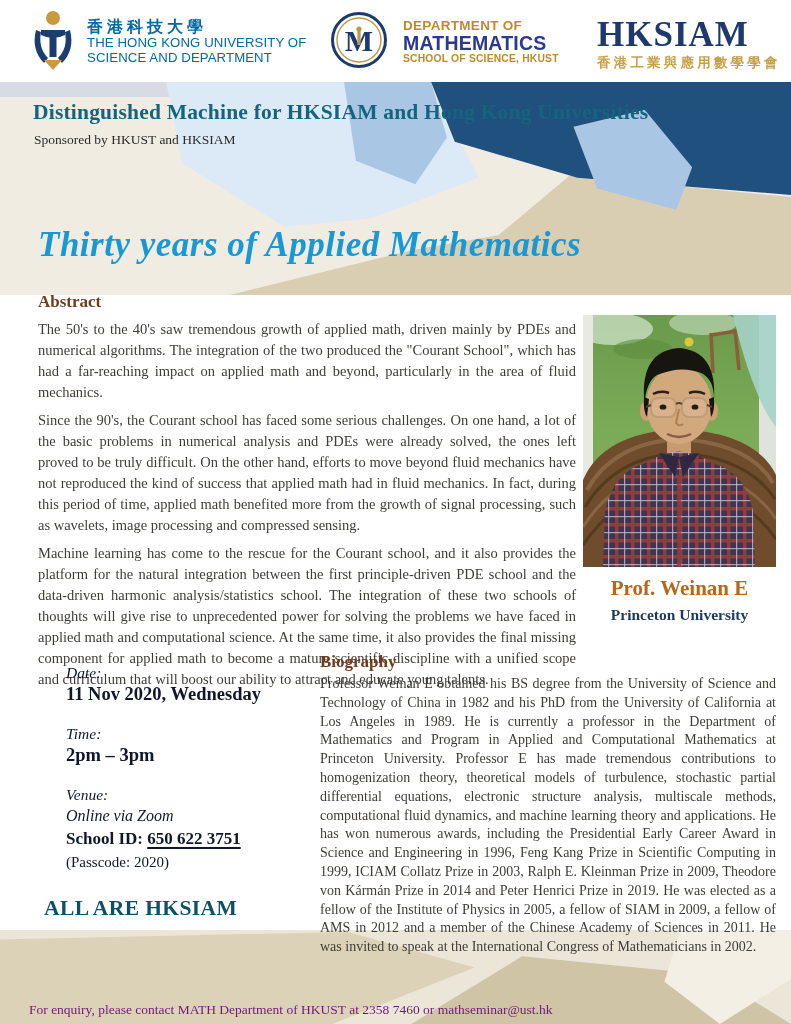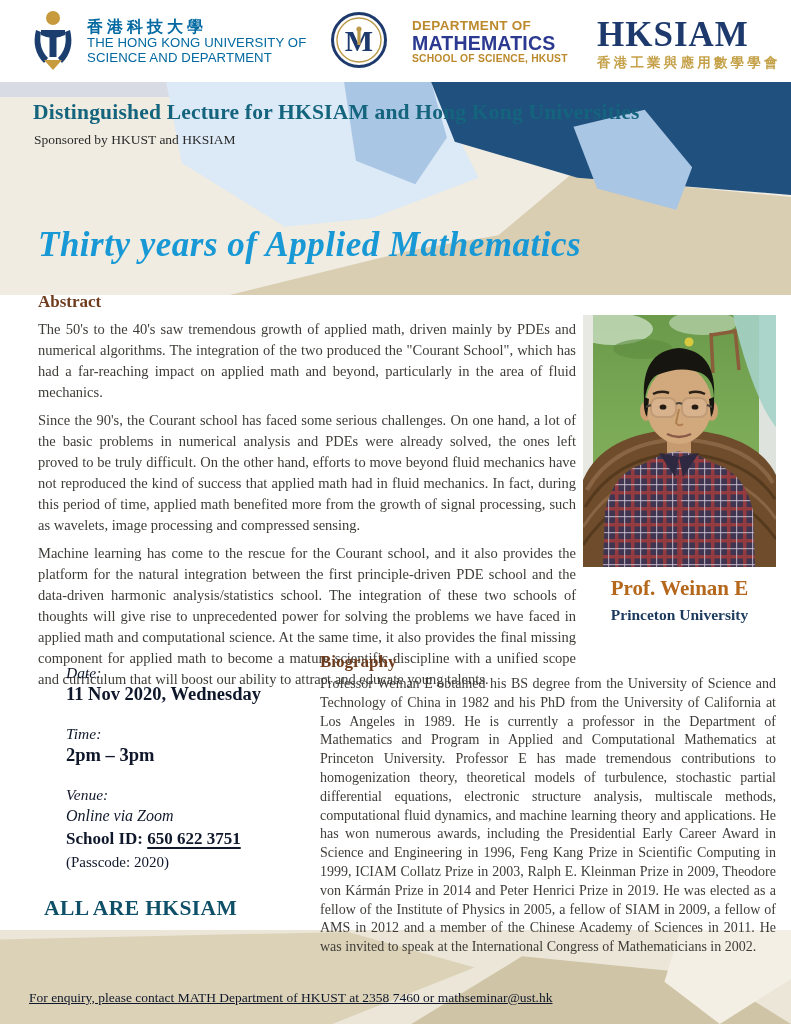--- a/index.html
+++ b/index.html
@@ -11,21 +11,21 @@
     background: #ffffff;
     overflow: hidden;
     font-family: "Liberation Serif", serif;
   }
   
   .header { position: absolute; left: 0; top: 0; width: 791px; height: 82px; background: #fff; }
   .logo-hkust { position: absolute; left: 28px; top: 10px; display: flex; align-items: center; gap: 9px; }
   .hkust-text { font-family: "Liberation Sans", sans-serif; color: #0369a1; line-height: 1.12; }
   .hkust-cn { font-size: 16px; font-weight: bold; letter-spacing: 4px; }
   .hkust-en { font-size: 13.2px; letter-spacing: 0.1px; }
-  .logo-math { position: absolute; left: 330px; top: 11px; display: flex; align-items: center; gap: 24px; }
+  .logo-math { position: absolute; left: 330px; top: 11px; display: flex; align-items: center; gap: 15px; }
   .math-text { font-family: "Liberation Sans", sans-serif; line-height: 1.05; }
   .math-l1 { color: #bc8a2d; font-weight: bold; font-size: 13.5px; letter-spacing: .3px; }
   .math-l2 { color: #2b3990; font-weight: bold; font-size: 19.5px; letter-spacing: .2px; }
   .math-l3 { color: #bc8a2d; font-weight: bold; font-size: 10.3px; letter-spacing: .2px; }
   .logo-hksiam { position: absolute; left: 585px; top: 16px; text-align: left; margin-left: 12px; }
   .hksiam-en { font-family: "Liberation Serif", serif; font-weight: bold; font-size: 35px; color: #1e3a6d; letter-spacing: 1px; line-height: 1; transform: scaleY(1.05); }
   .hksiam-cn { font-size: 13.5px; color: #c5a24a; letter-spacing: 3.2px; margin-top: 3px; font-weight: bold; }
   
   .banner { position: absolute; left: 0; top: 82px; width: 791px; height: 213px; background: #f0ece1; overflow: hidden; }
   .shape { position: absolute; inset: 0; }
@@ -56,21 +56,21 @@
   .d-passcode { font-size: 15px; margin-top: 5px; }
   .welcome { position: absolute; left: 44px; top: 896px; font-size: 21.5px; font-weight: bold; color: #0f5068; letter-spacing: .4px; }
   .bio { position: absolute; left: 320px; top: 652px; width: 456px; z-index: 2; }
   .bio .section-heading { margin-bottom: 3px; }
   .bio p { font-size: 14px; line-height: 18.8px; text-align: justify; color: #3f3c38; }
   
   .footer { position: absolute; left: 0; top: 930px; width: 791px; height: 94px; background: #ebe6d8; overflow: hidden; z-index: 1; }
   .f-tan1 { background: #dcd2b8; clip-path: polygon(0 10%, 44% 2%, 60% 40%, 42% 100%, 0 100%); }
   .f-tan2 { background: #d0c4a6; clip-path: polygon(66% 28%, 90% 48%, 100% 100%, 52% 100%); }
   .f-light { background: #f3efe4; clip-path: polygon(86% 0, 100% 0, 100% 52%, 91% 100%, 84% 55%); }
-  .footer-text { position: absolute; left: 29px; top: 60px; font-size: 13.5px; color: #0f172a; z-index: 2; text-decoration: underline; }
+  .footer-text { position: absolute; left: 29px; top: 72px; font-size: 13.5px; color: #701a75; z-index: 2; }
 </style>
 </head>
 <body>
 
 <div id="poster">
 
   <div class="header">
 
     <div class="logo-hkust">
       <span>
@@ -113,21 +113,21 @@
     </div>
   </div>
 
   <div class="banner">
     <div class="shape sh-gray"></div>
     <div class="shape sh-tan"></div>
     <div class="shape sh-pale"></div>
     <div class="shape sh-mid"></div>
     <div class="shape sh-navy"></div>
     <div class="shape sh-mid2"></div>
-    <div class="banner-title">Distinguished Lecture for HKSIAM and Hong Kong Universities</div>
+    <div class="banner-title">Distinguished Machine for HKSIAM and Hong Kong Universities</div>
     <div class="banner-sub">Sponsored by HKUST and HKSIAM</div>
     <div class="lecture-title">Thirty years of Applied Mathematics</div>
   </div>
 
   <div class="abstract">
     <div class="section-heading">Abstract</div>
     <p>The 50's to the 40's saw tremendous growth of applied math, driven mainly by PDEs and numerical algorithms. The integration of the two produced the "Courant School", which has had a far-reaching impact on applied math and beyond, particularly in the area of fluid mechanics.</p>
     <p>Since the 90's, the Courant school has faced some serious challenges. On one hand, a lot of the basic problems in numerical analysis and PDEs were already solved, the ones left proved to be truly difficult. On the other hand, efforts to move beyond fluid mechanics have not reproduced the kind of success that applied math had in fluid mechanics. In fact, during this period of time, applied math benefited more from the growth of signal processing, such as wavelets, image processing and compressed sensing.</p>
     <p>Machine learning has come to the rescue for the Courant school, and it also provides the platform for the natural integration between the first principle-driven PDE school and the data-driven harmonic analysis/statistics school. The integration of these two schools of thoughts will give rise to unprecedented power for solving the problems we have faced in applied math and computational science. At the same time, it also provides the final missing component for applied math to become a mature scientific discipline with a unified scope and curriculum that will boost our ability to attract and educate young talents.</p>
   </div>

